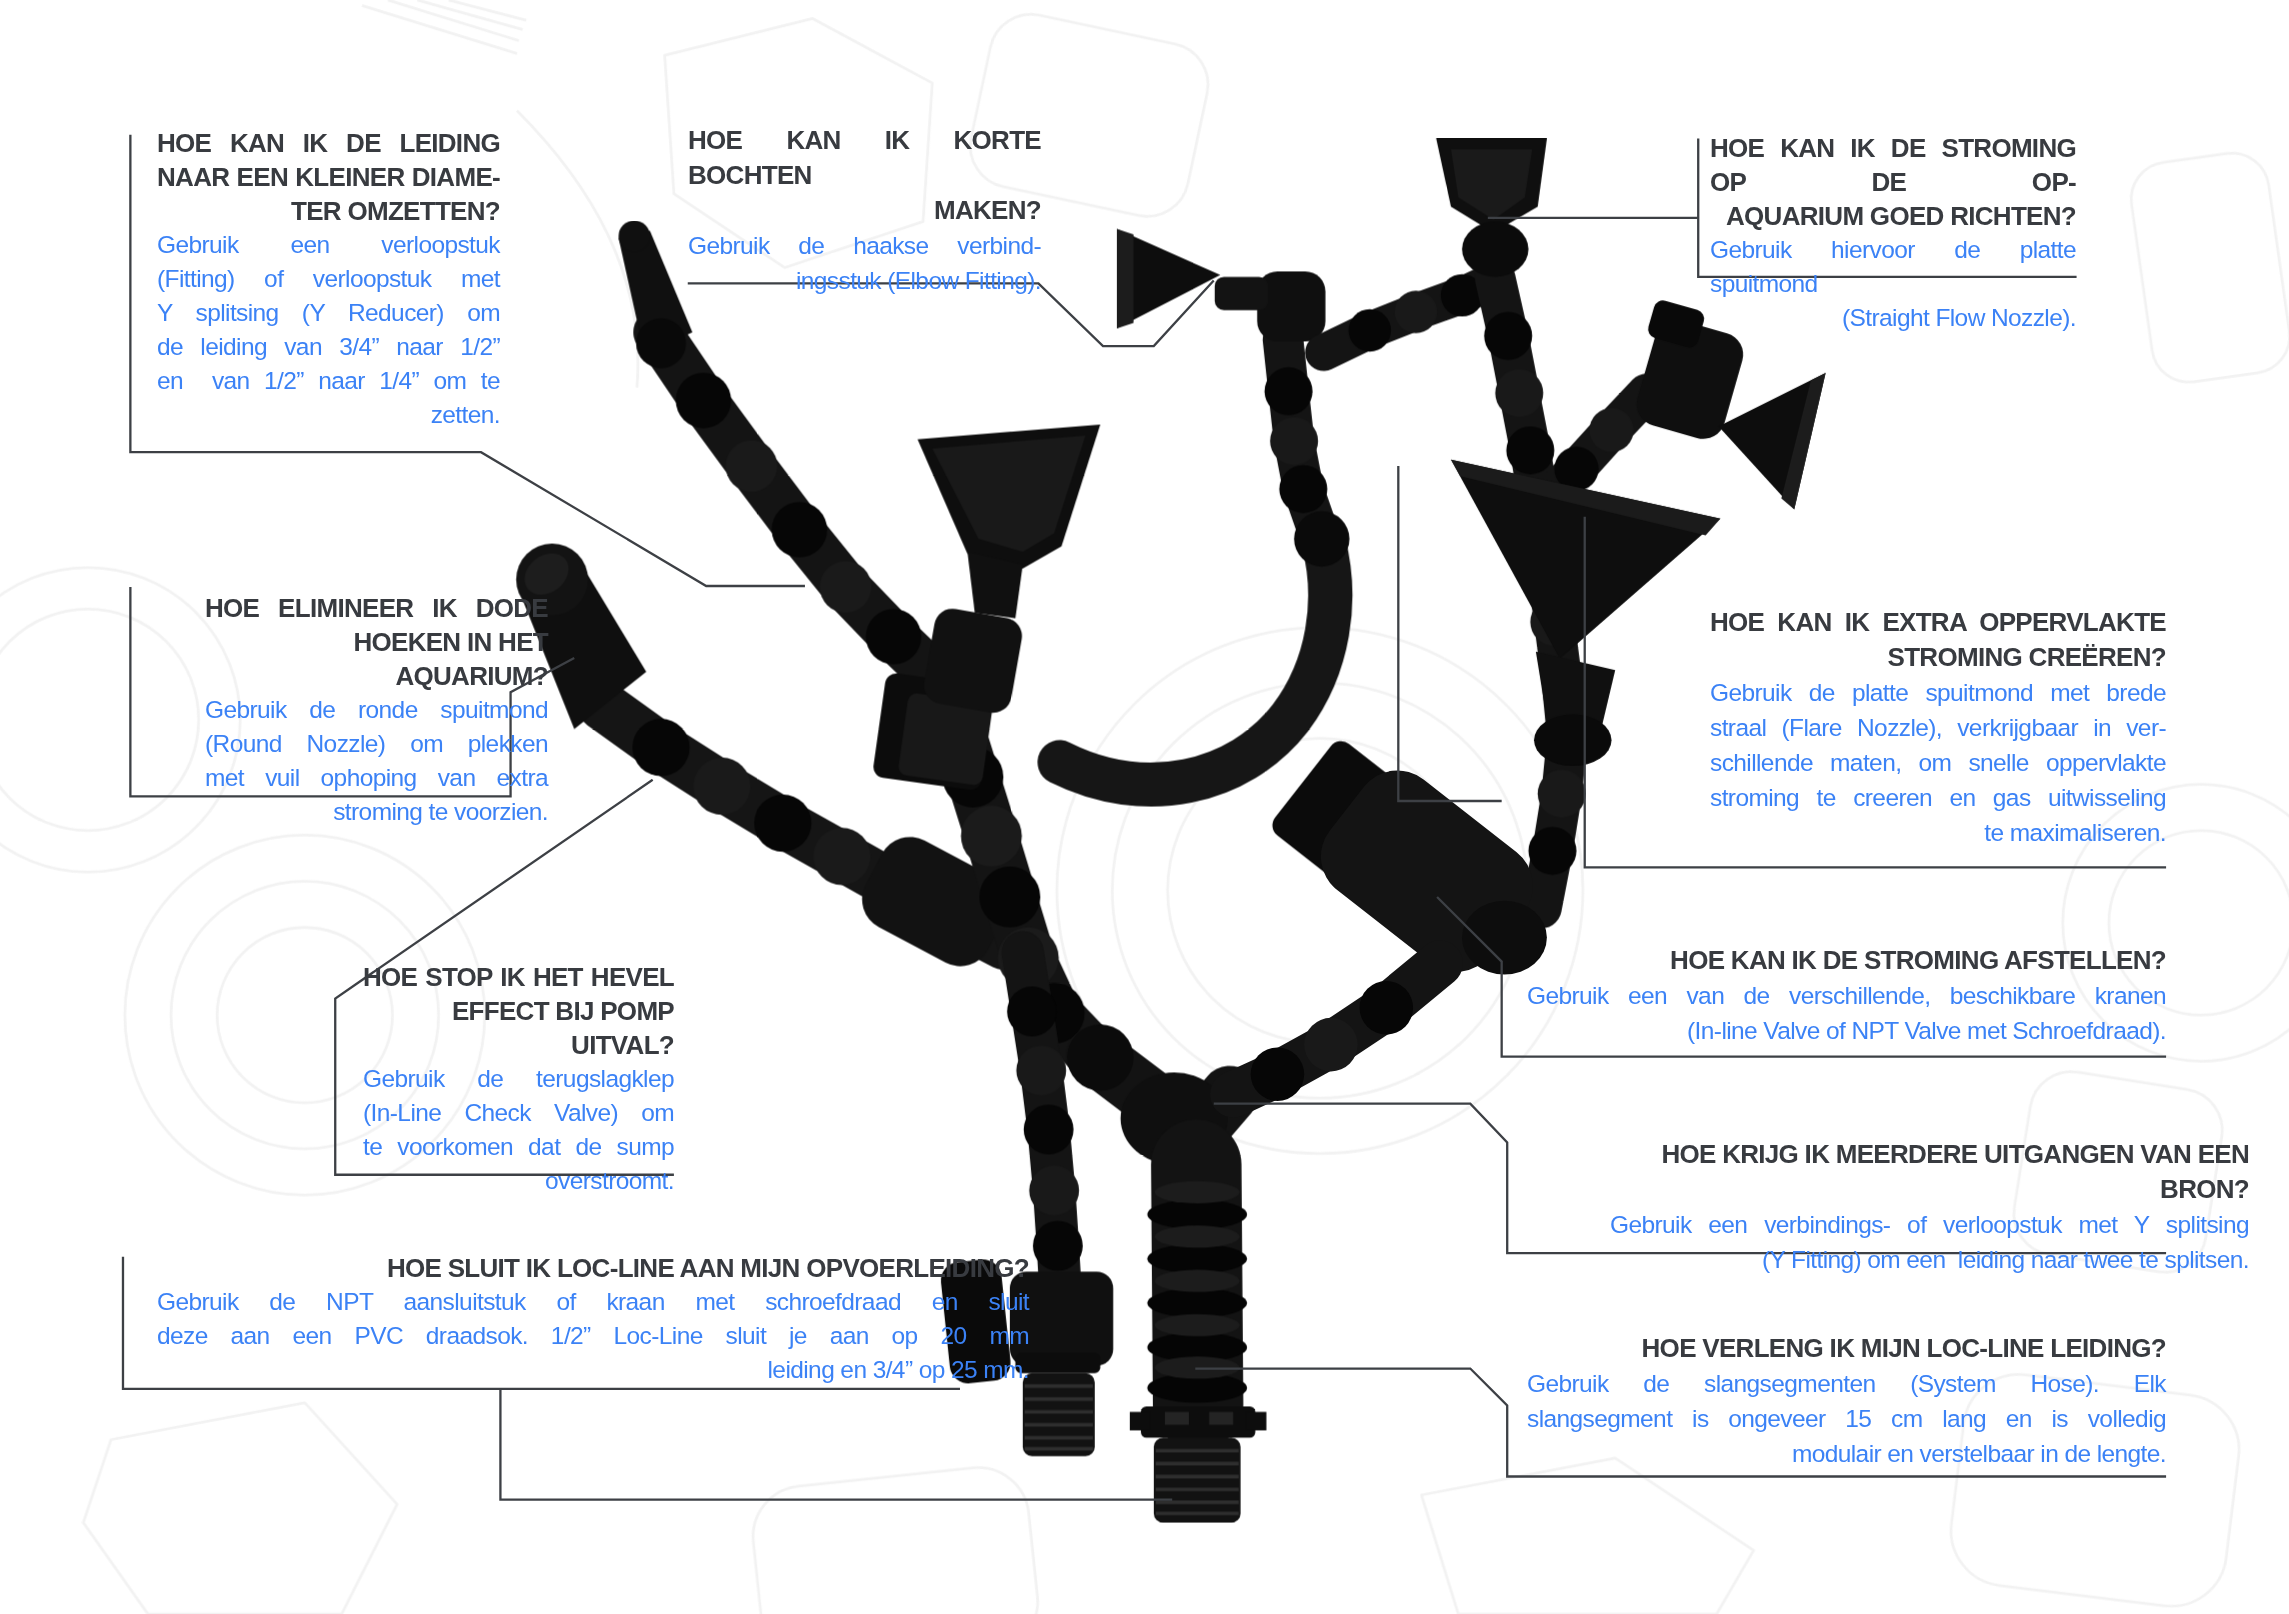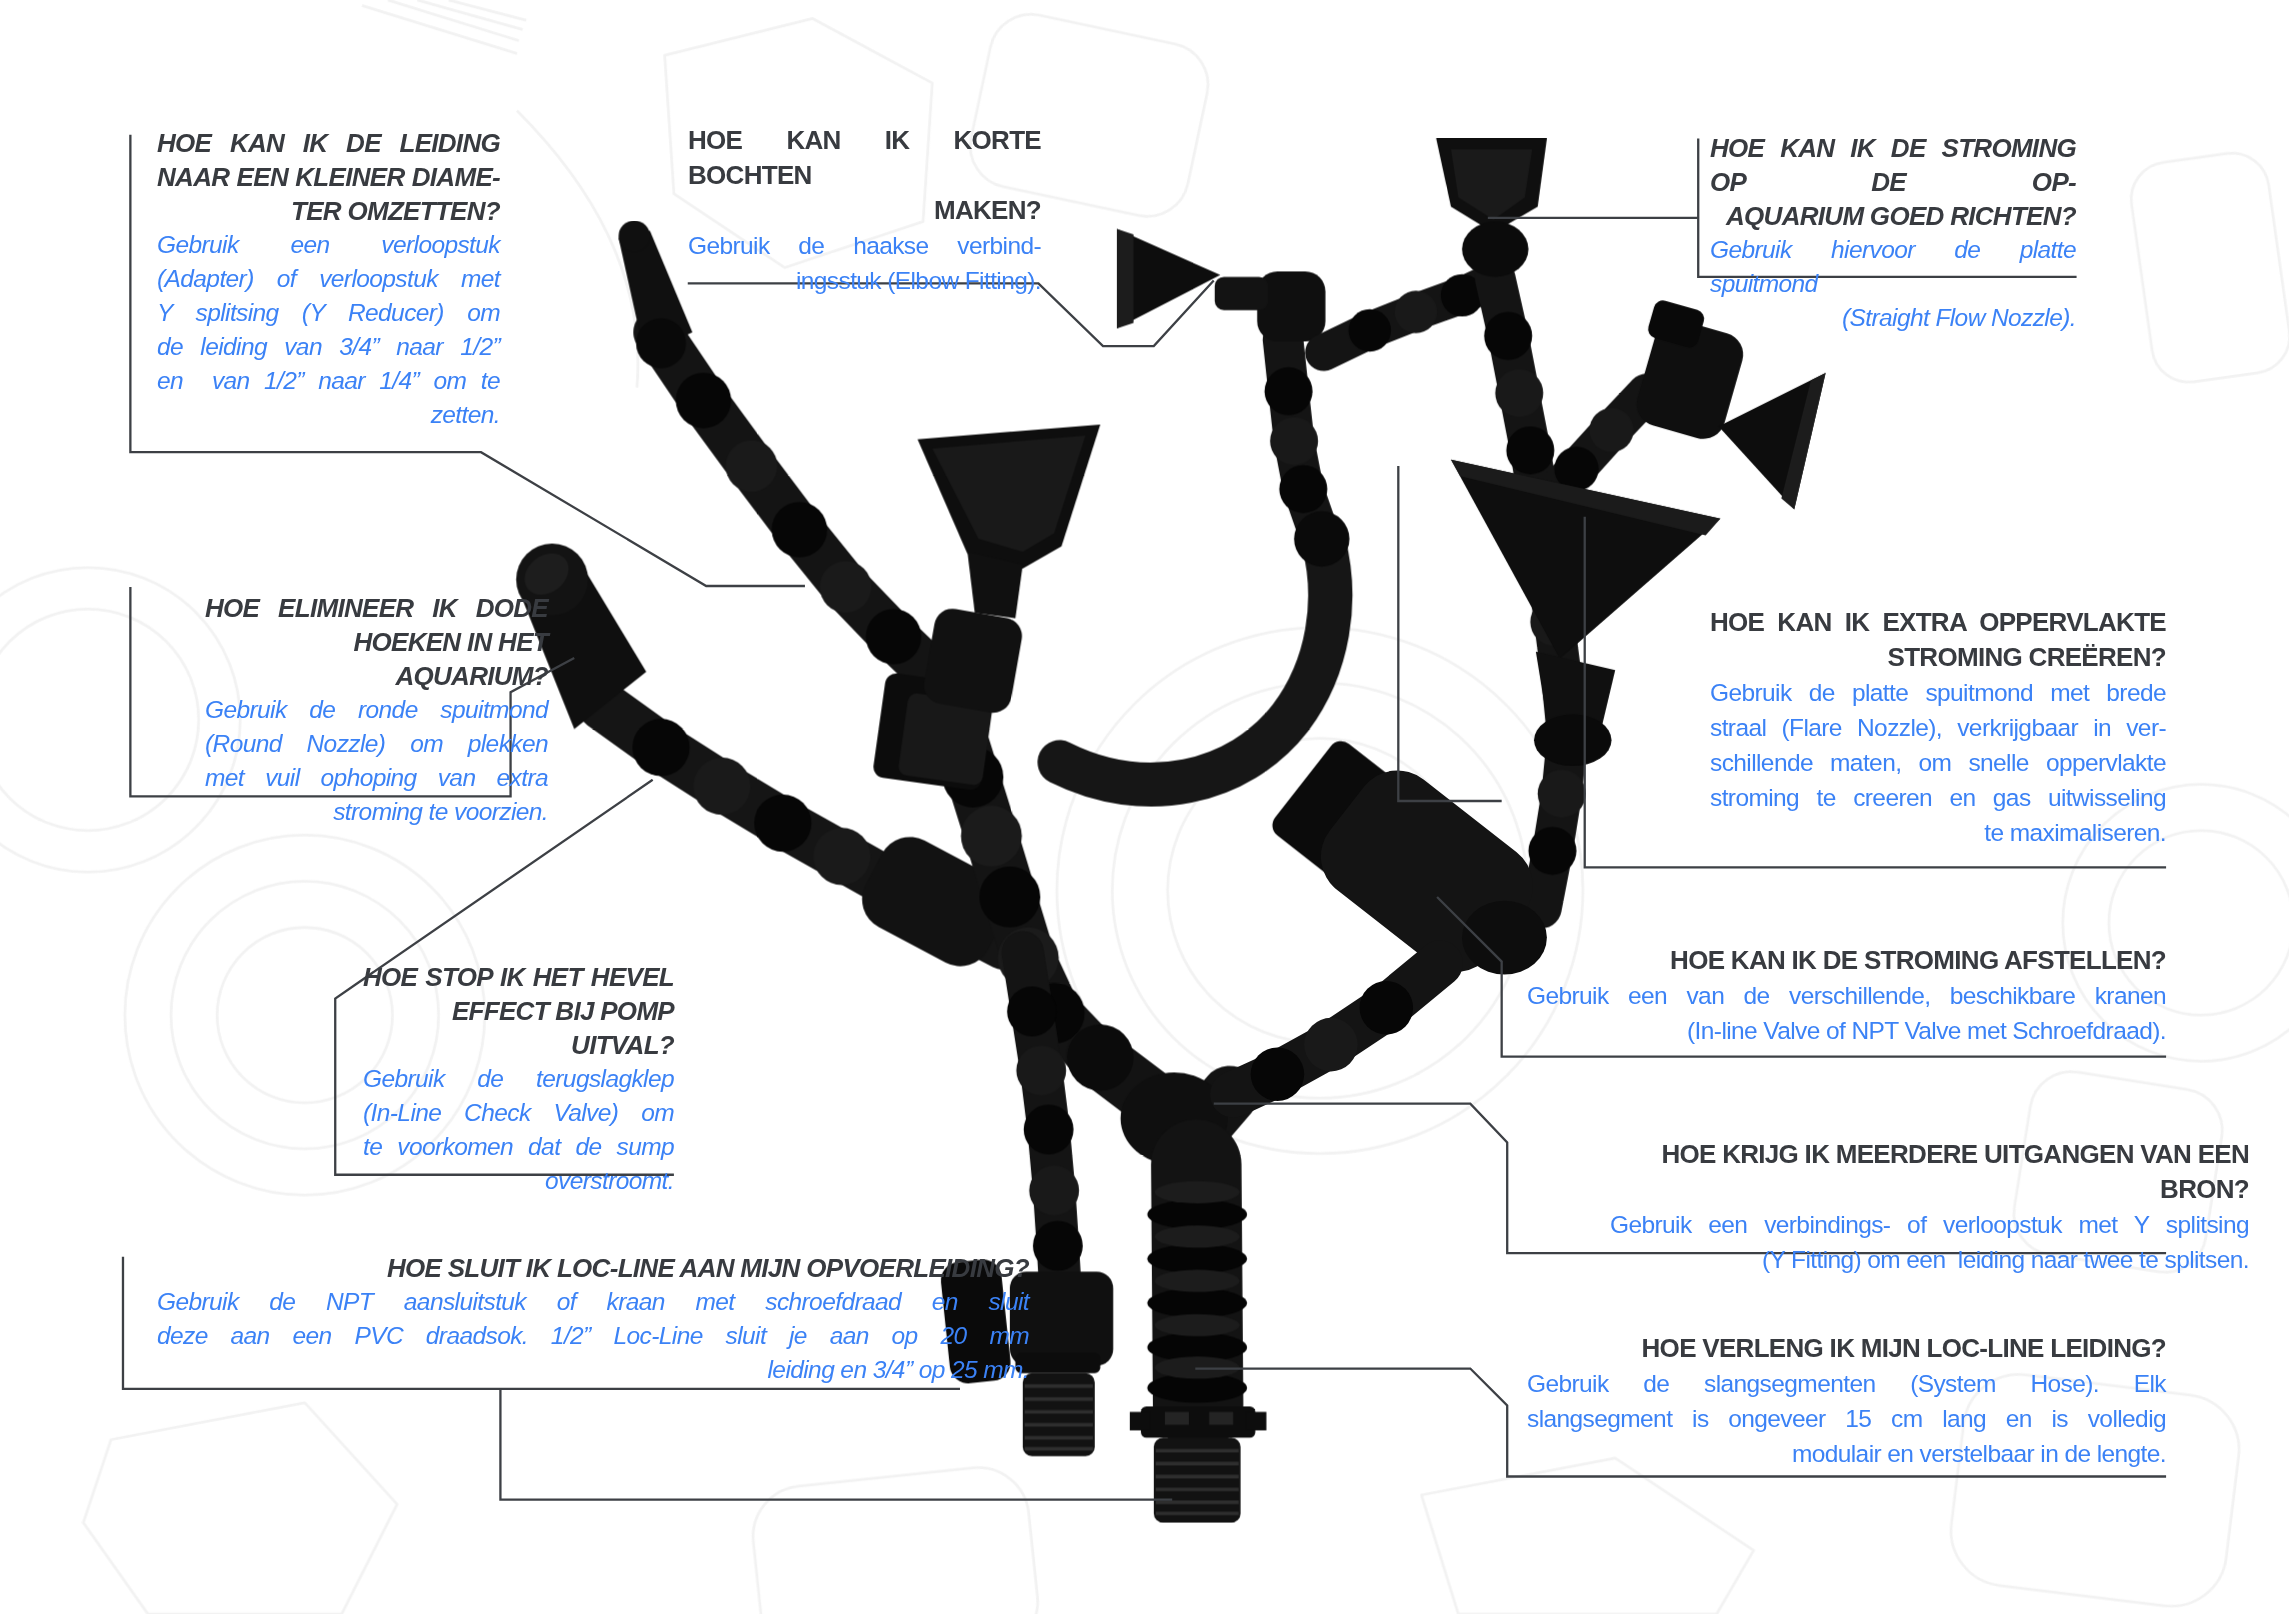--- a/index.html
+++ b/index.html
@@ -4,21 +4,21 @@
 <style>
   html,body{margin:0;padding:0;background:#ffffff;}
   #stage{position:relative;width:2290px;height:1614px;overflow:hidden;background:#ffffff;
          font-family:"Liberation Sans",sans-serif;}
   #art{position:absolute;left:0;top:0;width:2290px;height:1614px;}
   .block{position:absolute;color:#3d4045;}
   .block .ln{text-align:justify;text-align-last:justify;white-space:pre-wrap;}
   .block .ln.last{text-align:right;text-align-last:auto;}
   .title .ln{font-weight:700;font-size:26px;letter-spacing:-0.7px;color:#383b40;}
   .body .ln{font-weight:400;font-size:24.5px;letter-spacing:-0.6px;color:#3b82f6;}
-  .lh37 .ln{line-height:34px;font-style:italic;}
+  .lh37 .ln{line-height:34px;}
   .lh38 .ln{line-height:35px;}
 </style>
 </head>
 <body>
 
 <div id="stage">
 
 <svg id="art" viewBox="0 0 2481 1749">
 
   <g fill="none" stroke="#f0f0f0" stroke-width="3" opacity="0.85" stroke-linejoin="round">
@@ -218,21 +218,21 @@
 </svg>
 
   <div class="block lh37" style="left:157px;top:126px;width:343px;">
     <div class="title">
         <div class="ln">HOE KAN IK DE LEIDING</div>
         <div class="ln">NAAR EEN KLEINER DIAME-</div>
         <div class="ln last">TER OMZETTEN?</div>
       </div>
     <div class="body">
         <div class="ln">Gebruik een verloopstuk</div>
-        <div class="ln">(Adapter) of verloopstuk met</div>
+        <div class="ln">(Fitting) of verloopstuk met</div>
         <div class="ln">Y splitsing (Y Reducer) om</div>
         <div class="ln">de leiding van 3/4” naar 1/2”</div>
         <div class="ln">en  van 1/2” naar 1/4” om te</div>
         <div class="ln last">zetten.</div>
       </div>
   </div>
 
   <div class="block lh38" style="left:688px;top:123px;width:353px;">
     <div class="title">
         <div class="ln">HOE KAN IK KORTE BOCHTEN</div>

